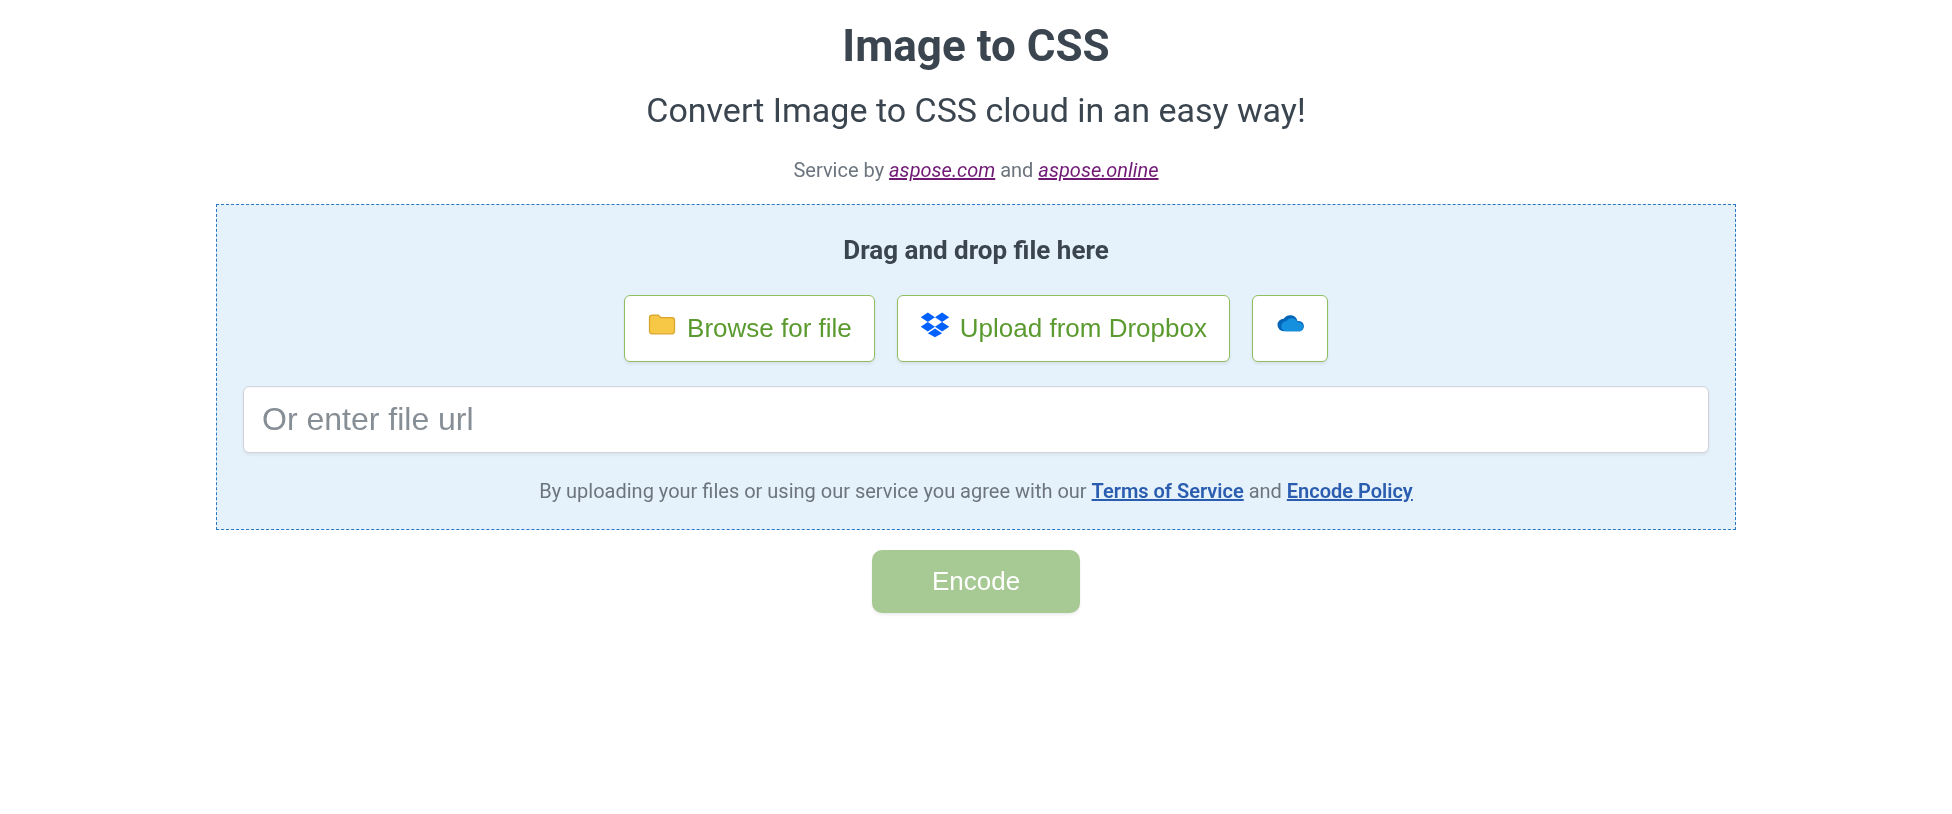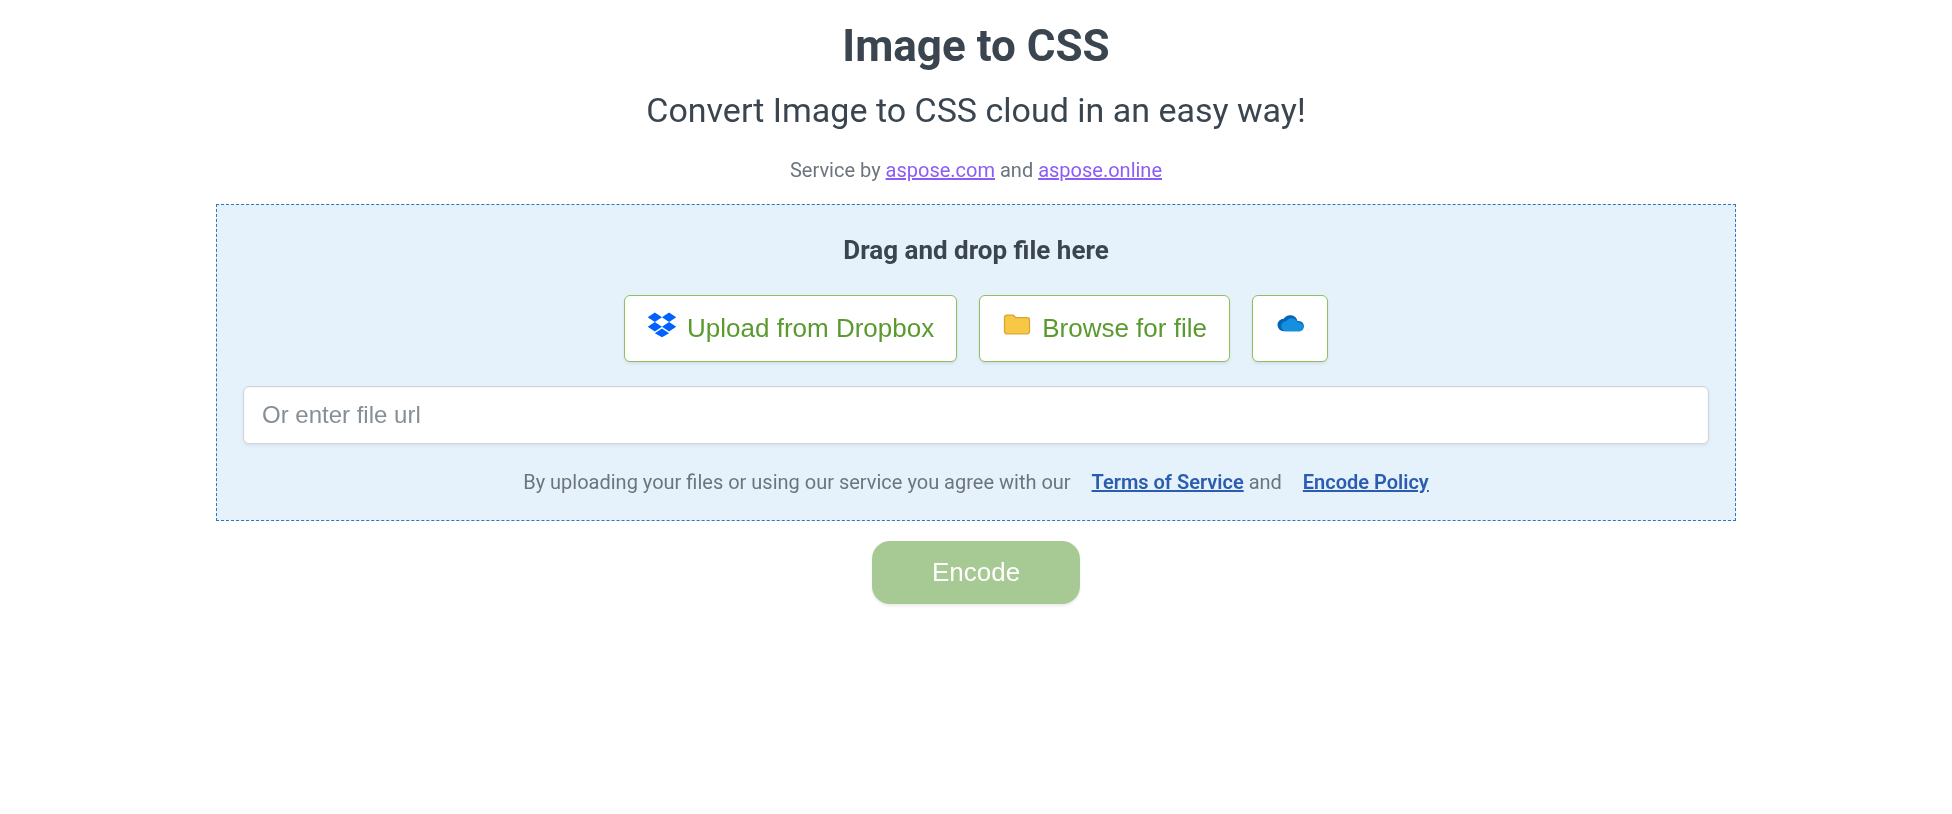--- a/index.html
+++ b/index.html
@@ -32,22 +32,23 @@
       color: #3a454f;
       margin-bottom: 28px;
     }
     .powered {
       text-align: center;
       font-size: 20px;
       color: #6c757d;
       margin-bottom: 22px;
     }
     .powered a {
-      color: #8b5cf6;
+      color: #701a75;
       text-decoration: underline;
+      font-style: italic;
     }
     .dropzone {
       border: 1.5px dashed #2a78c2;
       background: #e6f2fb;
       border-radius: 0;
       padding: 30px 26px 26px 26px;
       text-align: center;
     }
     .drop-text {
       font-size: 26px;
@@ -75,46 +76,45 @@
       cursor: pointer;
       box-shadow: 0 2px 3px rgba(0,0,0,0.08);
     }
     .upload-btn svg {
       width: 30px;
       height: 30px;
     }
     .url-input {
       width: 100%;
       padding: 14px 18px;
-      font-size: 24px;
+      font-size: 32px;
       border: 1px solid #ced4da;
       border-radius: 6px;
       color: #495057;
       box-shadow: inset 0 1px 2px rgba(0,0,0,0.04), 0 2px 3px rgba(0,0,0,0.06);
       margin-bottom: 26px;
     }
     .url-input::placeholder {
       color: #868e96;
     }
     .agree {
       font-size: 20px;
       color: #6c757d;
     }
     .agree a {
       color: #2a5db0;
       font-weight: 600;
-      margin-left: 16px;
     }
     .encode-btn {
       display: block;
       margin: 20px auto 0 auto;
       background: #a7c993;
       color: #fff;
       border: none;
-      border-radius: 18px;
+      border-radius: 10px;
       padding: 16px 60px;
       font-size: 26px;
       font-weight: 400;
       cursor: pointer;
       box-shadow: 0 2px 3px rgba(0,0,0,0.08);
     }
   </style>
 </head>
 <body>
 
@@ -124,34 +124,34 @@
   <p class="powered">
     <span>Service by </span><a href="#">aspose.com</a><span> and </span><a href="#">aspose.online</a>
   </p>
 
   <div class="dropzone">
     <div class="drop-text">Drag and drop file here</div>
 
     <div class="buttons">
       <button class="upload-btn">
         <span>
+          <svg viewBox="0 0 24 24" fill="none">
+            <path d="M2 6a2 2 0 0 1 2-2h5l2 2h9a2 2 0 0 1 2 2v9a2 2 0 0 1-2 2H4a2 2 0 0 1-2-2V6Z" fill="#f7c846" stroke="#d9a52e" stroke-width="1"></path>
+          </svg>
+        </span>
+        <span>Browse for file</span>
+      </button>
+
+      <button class="upload-btn">
+        <span>
           <svg viewBox="0 0 24 24">
             <path d="M6 2 L12 6 L6 10 L0 6 Z M18 2 L24 6 L18 10 L12 6 Z M6 10 L12 14 L6 18 L0 14 Z M18 10 L24 14 L18 18 L12 14 Z M12 15.5 L18 19.5 L12 23 L6 19.5 Z" transform="scale(0.95) translate(0.6,0)" fill="#0061ff"></path>
           </svg>
         </span>
         <span>Upload from Dropbox</span>
-      </button>
-
-      <button class="upload-btn">
-        <span>
-          <svg viewBox="0 0 24 24" fill="none">
-            <path d="M2 6a2 2 0 0 1 2-2h5l2 2h9a2 2 0 0 1 2 2v9a2 2 0 0 1-2 2H4a2 2 0 0 1-2-2V6Z" fill="#f7c846" stroke="#d9a52e" stroke-width="1"></path>
-          </svg>
-        </span>
-        <span>Browse for file</span>
       </button>
 
       <button class="upload-btn">
         <span>
           <svg viewBox="0 0 24 24">
             <path d="M7 17a5 5 0 0 1 0-10 6 6 0 0 1 11 2 4 4 0 0 1 2 8H7Z" fill="#0364b8"></path>
             <path d="M9 17a4 4 0 0 1 0-8 5 5 0 0 1 9 1 3.5 3.5 0 0 1 2 7H9Z" fill="#1490df"></path>
           </svg>
         </span>
       </button>

